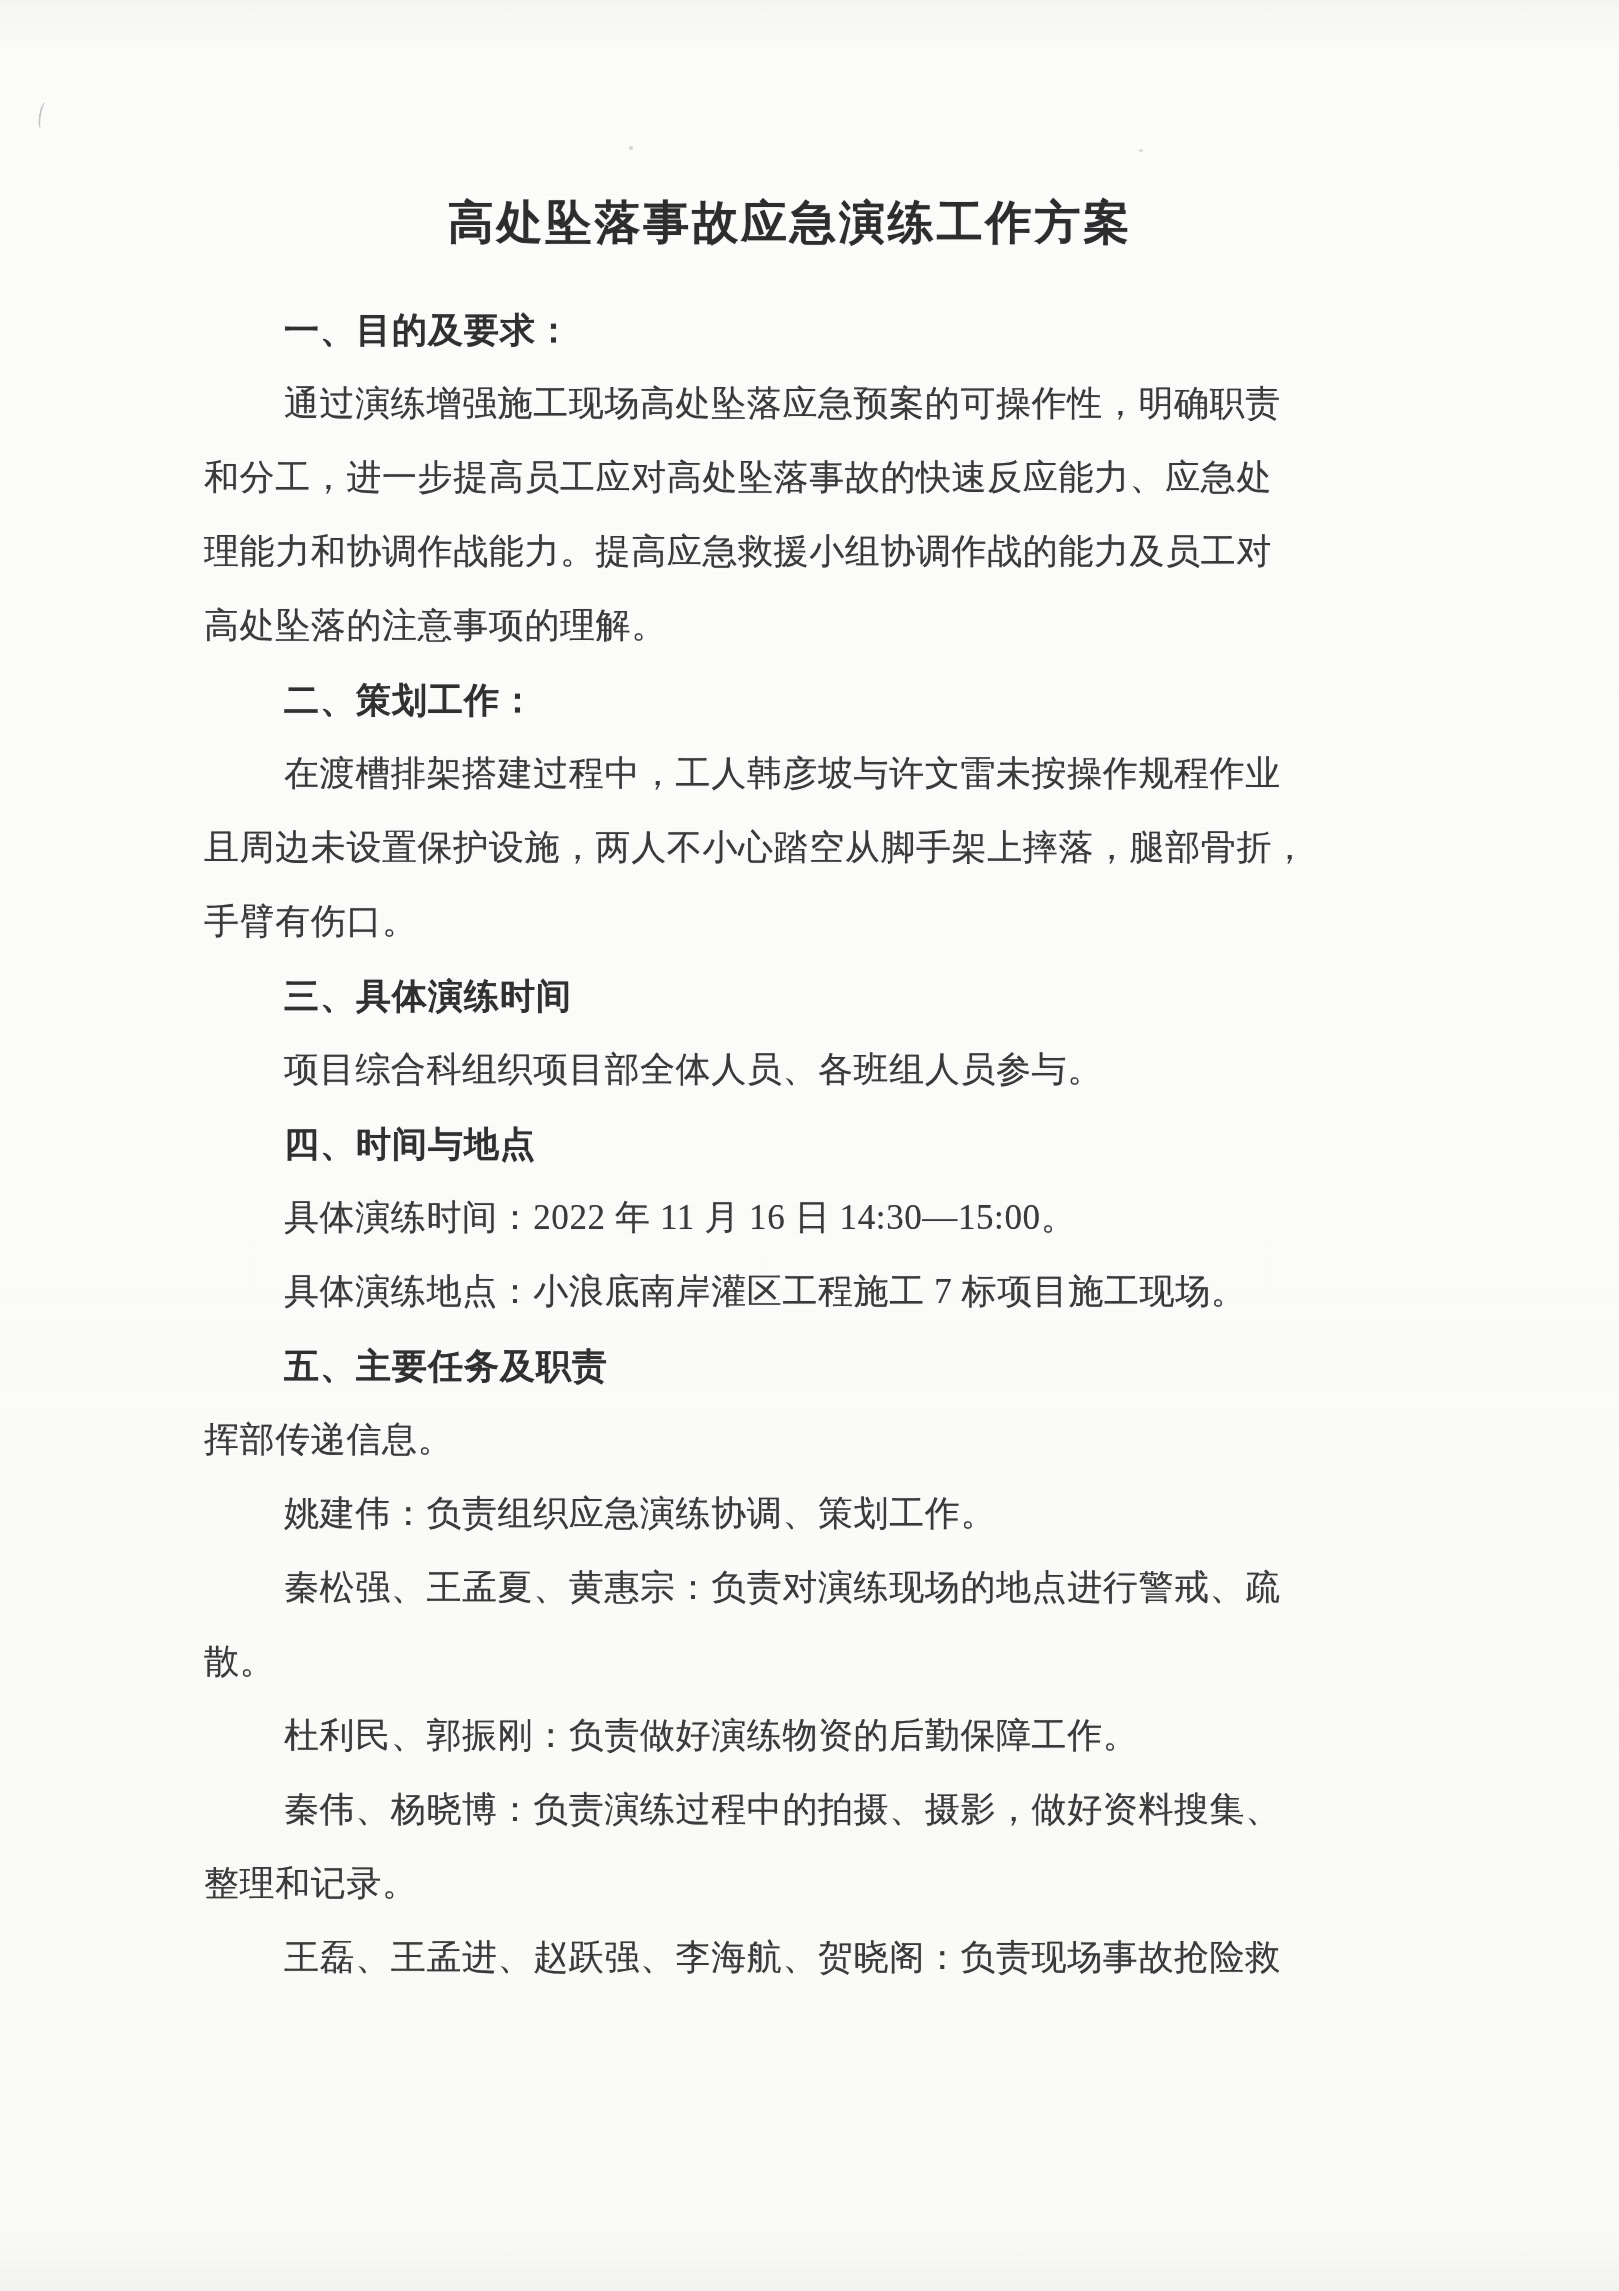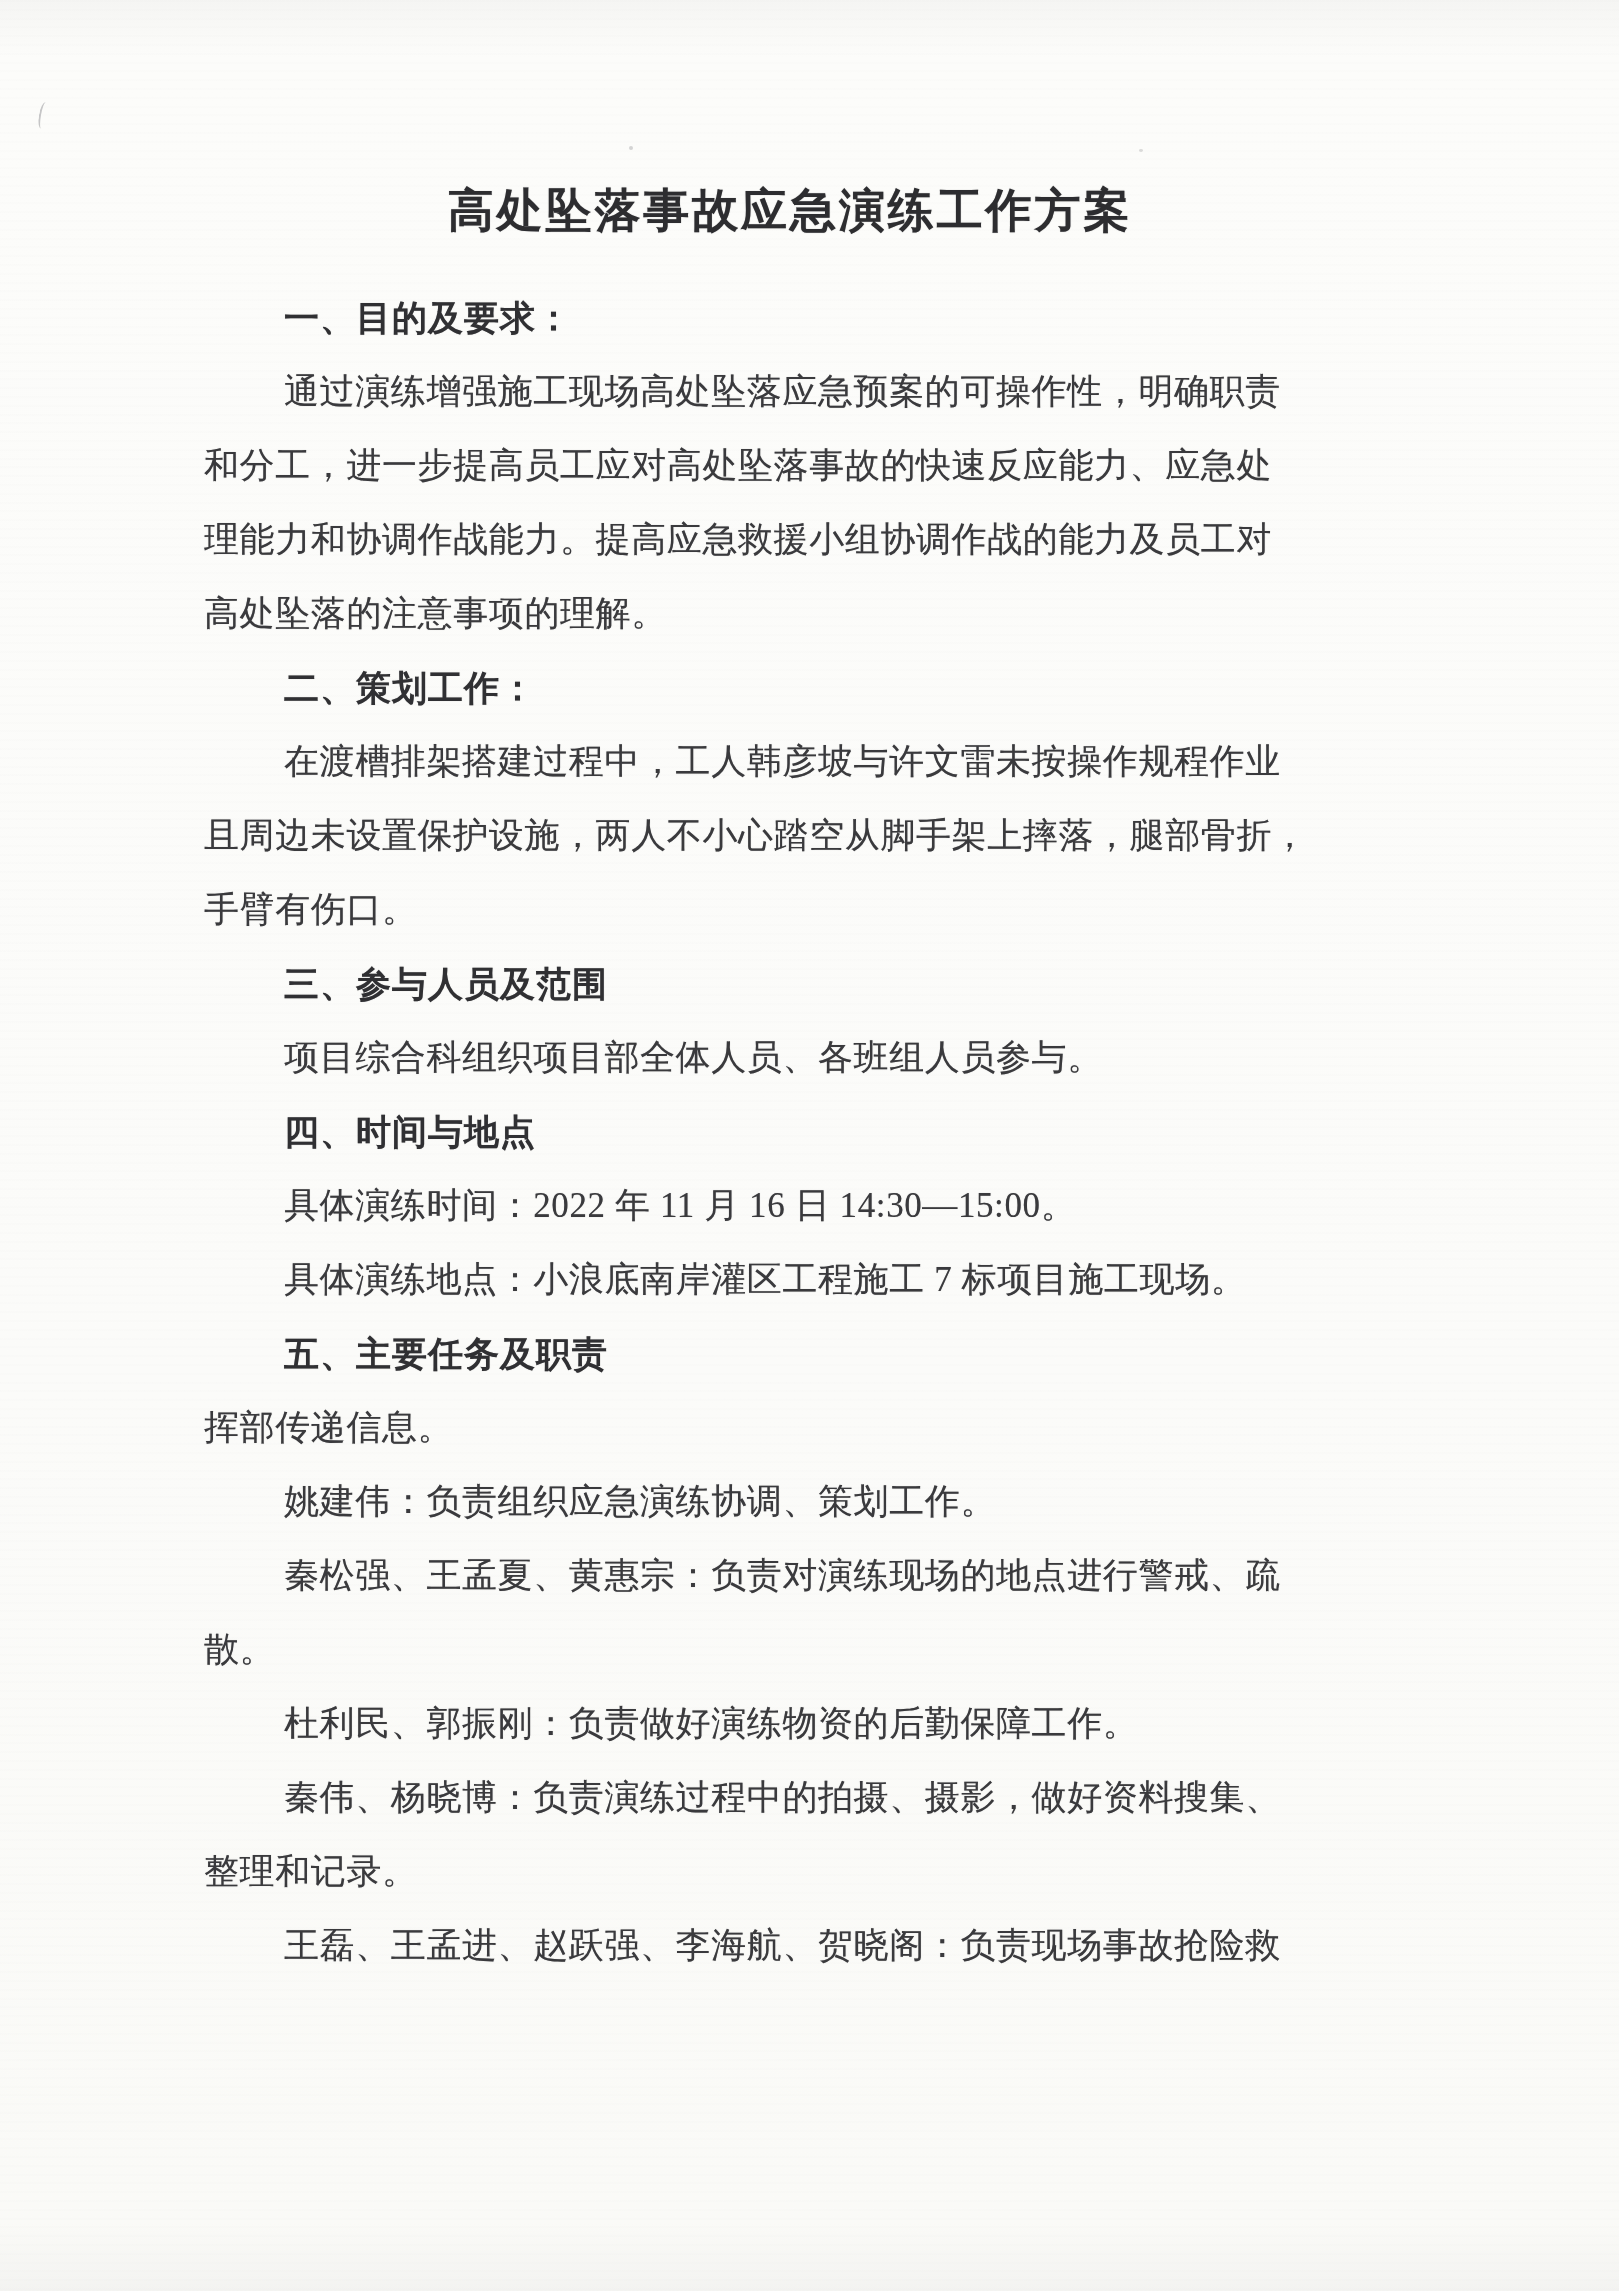--- a/index.html
+++ b/index.html
@@ -17,21 +17,21 @@
         rgba(120,120,125,0.012) 0px, rgba(120,120,125,0.012) 2px,
         rgba(0,0,0,0) 2px, rgba(0,0,0,0) 8.8px),
       linear-gradient(180deg, #f5f5f3 0%, #fcfcfa 2.5%, #fbfbf9 60%, #fafaf7 97%, #f3f3f1 100%);
     overflow: hidden;
     font-family: "Liberation Serif", "DejaVu Serif", serif;
     color: #3a3a3d;
   }
   .content {
     position: absolute;
     left: 204px;
-    top: 182px;
+    top: 194px;
     width: 1172px;
   }
   .doc-title {
     height: 59px;
     line-height: 57px;
     text-align: center;
     font-size: 46px;
     font-weight: 700;
     letter-spacing: 2.9px;
     color: #2d2d30;
@@ -101,21 +101,21 @@
     <div class="lines">
       <div class="line indent bold">一、目的及要求：</div>
       <div class="line indent">通过演练增强施工现场高处坠落应急预案的可操作性，明确职责</div>
       <div class="line">和分工，进一步提高员工应对高处坠落事故的快速反应能力、应急处</div>
       <div class="line">理能力和协调作战能力。提高应急救援小组协调作战的能力及员工对</div>
       <div class="line">高处坠落的注意事项的理解。</div>
       <div class="line indent bold">二、策划工作：</div>
       <div class="line indent">在渡槽排架搭建过程中，工人韩彦坡与许文雷未按操作规程作业</div>
       <div class="line">且周边未设置保护设施，两人不小心踏空从脚手架上摔落，腿部骨折，</div>
       <div class="line">手臂有伤口。</div>
-      <div class="line indent bold">三、参与人员及范围</div>
+      <div class="line indent bold">三、具体演练时间</div>
       <div class="line indent">项目综合科组织项目部全体人员、各班组人员参与。</div>
       <div class="line indent bold">四、时间与地点</div>
       <div class="line indent">具体演练时间：2022 年 11 月 16 日 14:30—15:00。</div>
       <div class="line indent">具体演练地点：小浪底南岸灌区工程施工 7 标项目施工现场。</div>
       <div class="line indent bold">五、主要任务及职责</div>
       <div class="line">挥部传递信息。</div>
       <div class="line indent">姚建伟：负责组织应急演练协调、策划工作。</div>
       <div class="line indent">秦松强、王孟夏、黄惠宗：负责对演练现场的地点进行警戒、疏</div>
       <div class="line">散。</div>
       <div class="line indent">杜利民、郭振刚：负责做好演练物资的后勤保障工作。</div>

